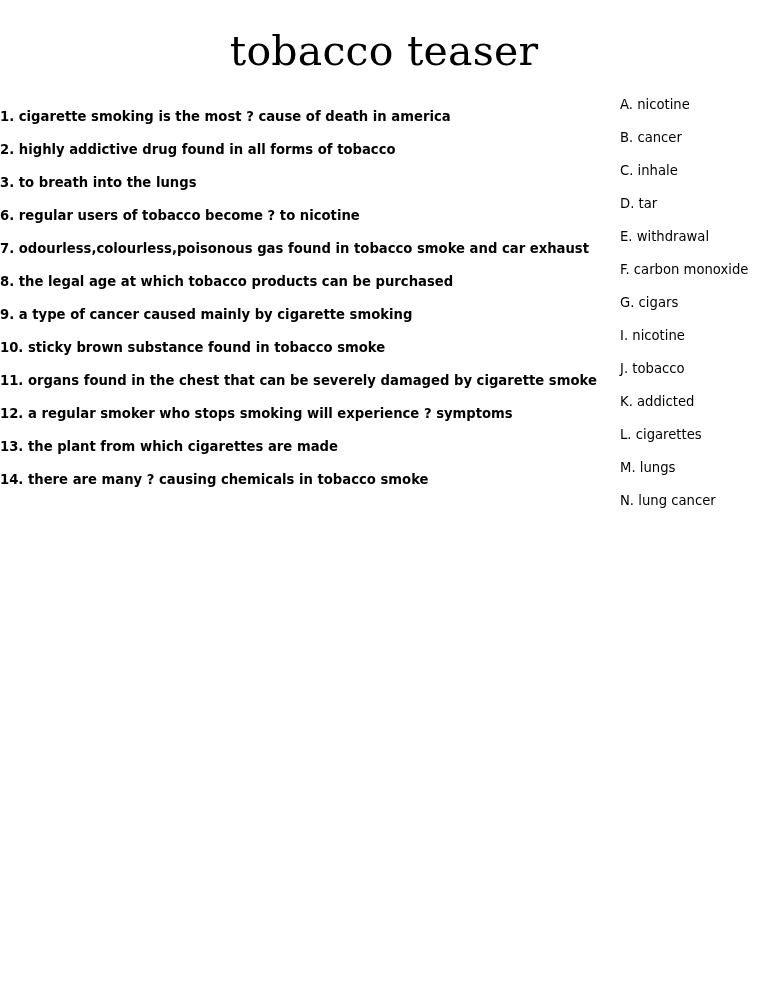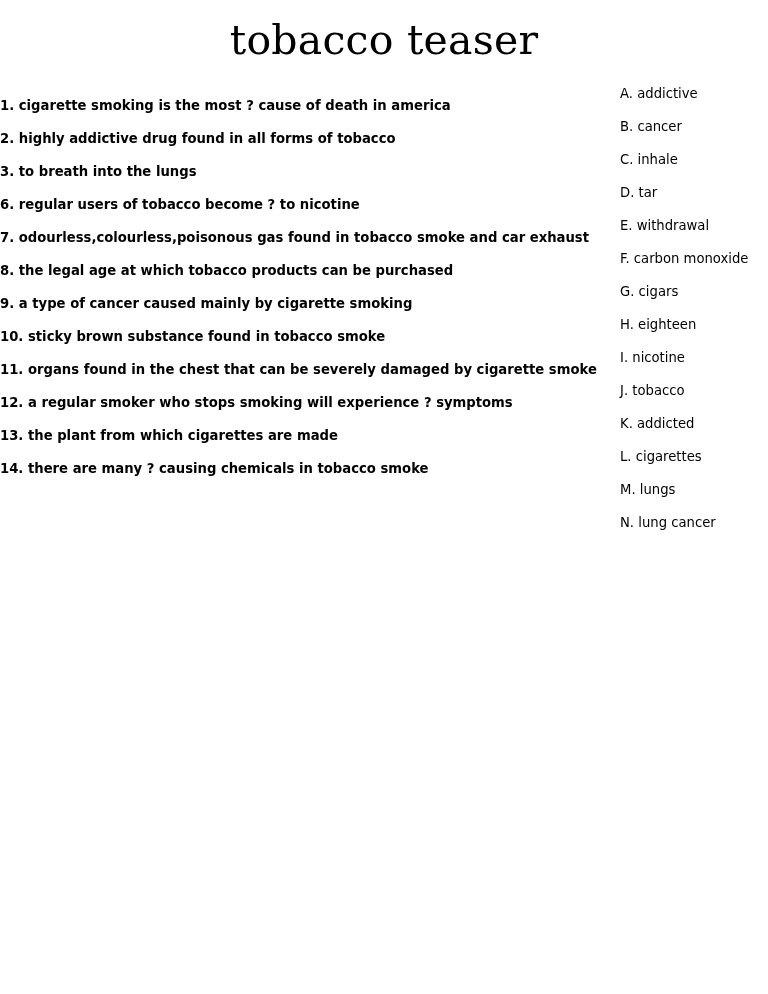--- a/index.html
+++ b/index.html
@@ -21,21 +21,21 @@
     position: relative;
     box-sizing: border-box;
   }
   .doc-title {
     text-align: center;
     font-family: "DejaVu Serif", serif;
     font-size: 41px;
     font-weight: normal;
     line-height: 1;
     margin: 0;
-    padding-top: 20px;
+    padding-top: 31px;
     letter-spacing: 0.2px;
   }
   .content {
     position: relative;
     margin-top: 26px;
   }
   .questions {
     position: absolute;
     left: 0px;
     top: 12px;
@@ -79,28 +79,27 @@
       <div class="q-item">8. the legal age at which tobacco products can be purchased</div>
       <div class="q-item">9. a type of cancer caused mainly by cigarette smoking</div>
       <div class="q-item">10. sticky brown substance found in tobacco smoke</div>
       <div class="q-item">11. organs found in the chest that can be severely damaged by cigarette smoke</div>
       <div class="q-item">12. a regular smoker who stops smoking will experience ? symptoms</div>
       <div class="q-item">13. the plant from which cigarettes are made</div>
       <div class="q-item">14. there are many ? causing chemicals in tobacco smoke</div>
     </div>
 
     <div class="answers">
-      <div class="a-item">A. addictive</div>
+      <div class="a-item">A. nicotine</div>
       <div class="a-item">B. cancer</div>
       <div class="a-item">C. inhale</div>
       <div class="a-item">D. tar</div>
       <div class="a-item">E. withdrawal</div>
       <div class="a-item">F. carbon monoxide</div>
       <div class="a-item">G. cigars</div>
-      <div class="a-item">H. eighteen</div>
       <div class="a-item">I. nicotine</div>
       <div class="a-item">J. tobacco</div>
       <div class="a-item">K. addicted</div>
       <div class="a-item">L. cigarettes</div>
       <div class="a-item">M. lungs</div>
       <div class="a-item">N. lung cancer</div>
     </div>
 
   </div>
 </div>

